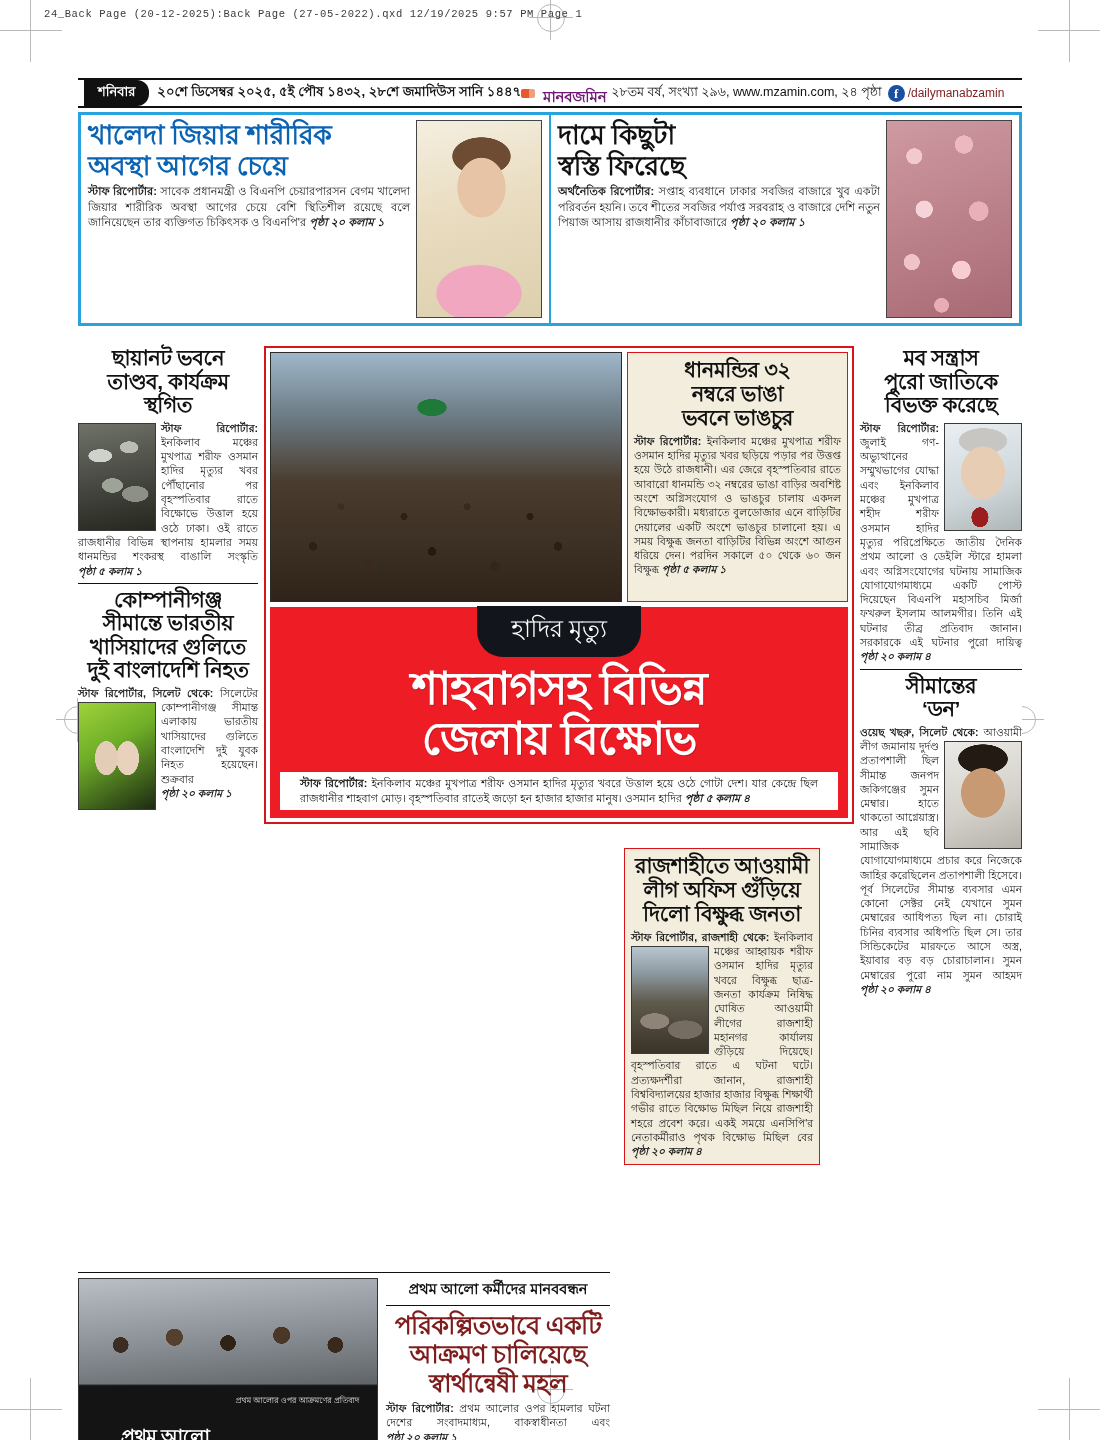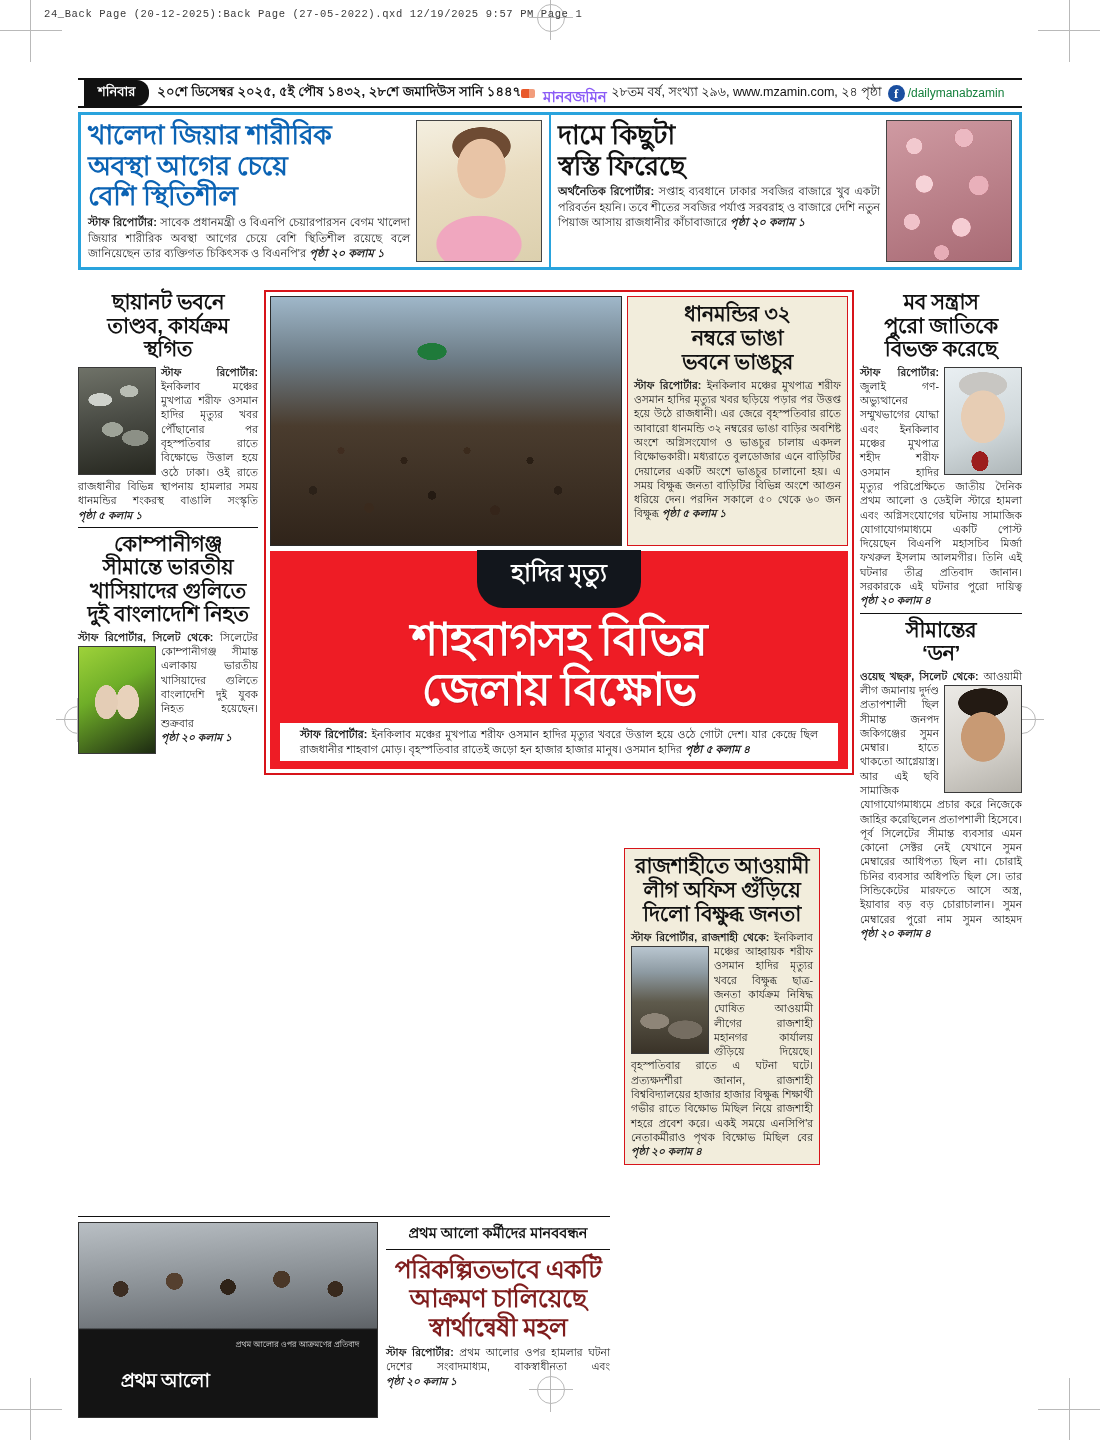--- a/index.html
+++ b/index.html
@@ -81,21 +81,21 @@
     margin-right: 8px;
     white-space: nowrap;
   }
   .mast-date {
     font-size: 13.2px;
     color: #111;
     font-weight: 600;
     white-space: nowrap;
   }
   .mast-logo {
-    color: #8b5cf6;
+    color: #701a75;
     font-weight: bold;
     font-size: 15px;
     margin: 8px 5px 0 6px;
     white-space: nowrap;
     letter-spacing: -0.3px;
   }
   .mast-flag {
     display: inline-block;
     width: 14px; height: 9px;
     background: linear-gradient(90deg,#e8582a 0 55%, #f29d7c 55% 100%);
@@ -119,32 +119,32 @@
     background: #1b4fa0;
     color: #fff;
     font-weight: bold;
     font-size: 13px;
     font-family: "Liberation Serif", serif;
     display: flex; align-items: center; justify-content: center;
     line-height: 1;
   }
   .fb-handle {
     font-size: 12px;
-    color: #15803d;
+    color: #7f1d1d;
     margin-left: 3px;
     white-space: nowrap;
   }
 
   
   .top-zone {
     border: 3px solid #29a3dd;
     margin-top: 4px;
     display: flex;
     box-sizing: border-box;
-    height: 158px;
+    height: 214px;
     background: #fff;
   }
   .top-col {
     flex: 1;
     display: flex;
     padding: 5px 7px;
     box-sizing: border-box;
     position: relative;
   }
   .top-col + .top-col { border-left: 2.5px solid #29a3dd; }
@@ -357,24 +357,24 @@
   }
   .red-banner {
     background: #ee1c25;
     margin-top: 5px;
     padding: 0 10px 8px 10px;
     position: relative;
   }
   .kicker {
     background: #12161c;
     color: #fff;
-    font-weight: bold;
+    font-weight: normal;
     font-size: 24px;
     border-radius: 0 0 26px 26px;
-    padding: 4px 34px 14px 34px;
+    padding: 4px 34px 7px 34px;
     display: inline-block;
     position: relative;
     top: -1px;
     letter-spacing: -0.3px;
   }
   .kicker-wrap { text-align: center; }
   .mega {
     color: #ffffff;
     font-weight: bold;
     font-size: 45px;
@@ -465,21 +465,20 @@
       </span>
     </div>
 
     <div class="top-zone">
 
       <div class="top-col">
         <div class="top-txt">
           <div class="hl-blue">
             <div>খালেদা জিয়ার শারীরিক</div>
             <div>অবস্থা আগের চেয়ে</div>
-            <div>বেশি স্থিতিশীল</div>
           </div>
           <div class="body-s">
             <span class="byline">স্টাফ রিপোর্টার:</span><span> সাবেক প্রধানমন্ত্রী ও বিএনপি চেয়ারপারসন বেগম খালেদা জিয়ার শারীরিক অবস্থা আগের চেয়ে বেশি স্থিতিশীল রয়েছে বলে জানিয়েছেন তার ব্যক্তিগত চিকিৎসক ও বিএনপি'র</span>
             <span class="jump">পৃষ্ঠা ২০ কলাম ১</span>
           </div>
         </div>
         <div class="top-photo">
             <div class="ph ph-khaleda"></div>
           </div>
       </div>

